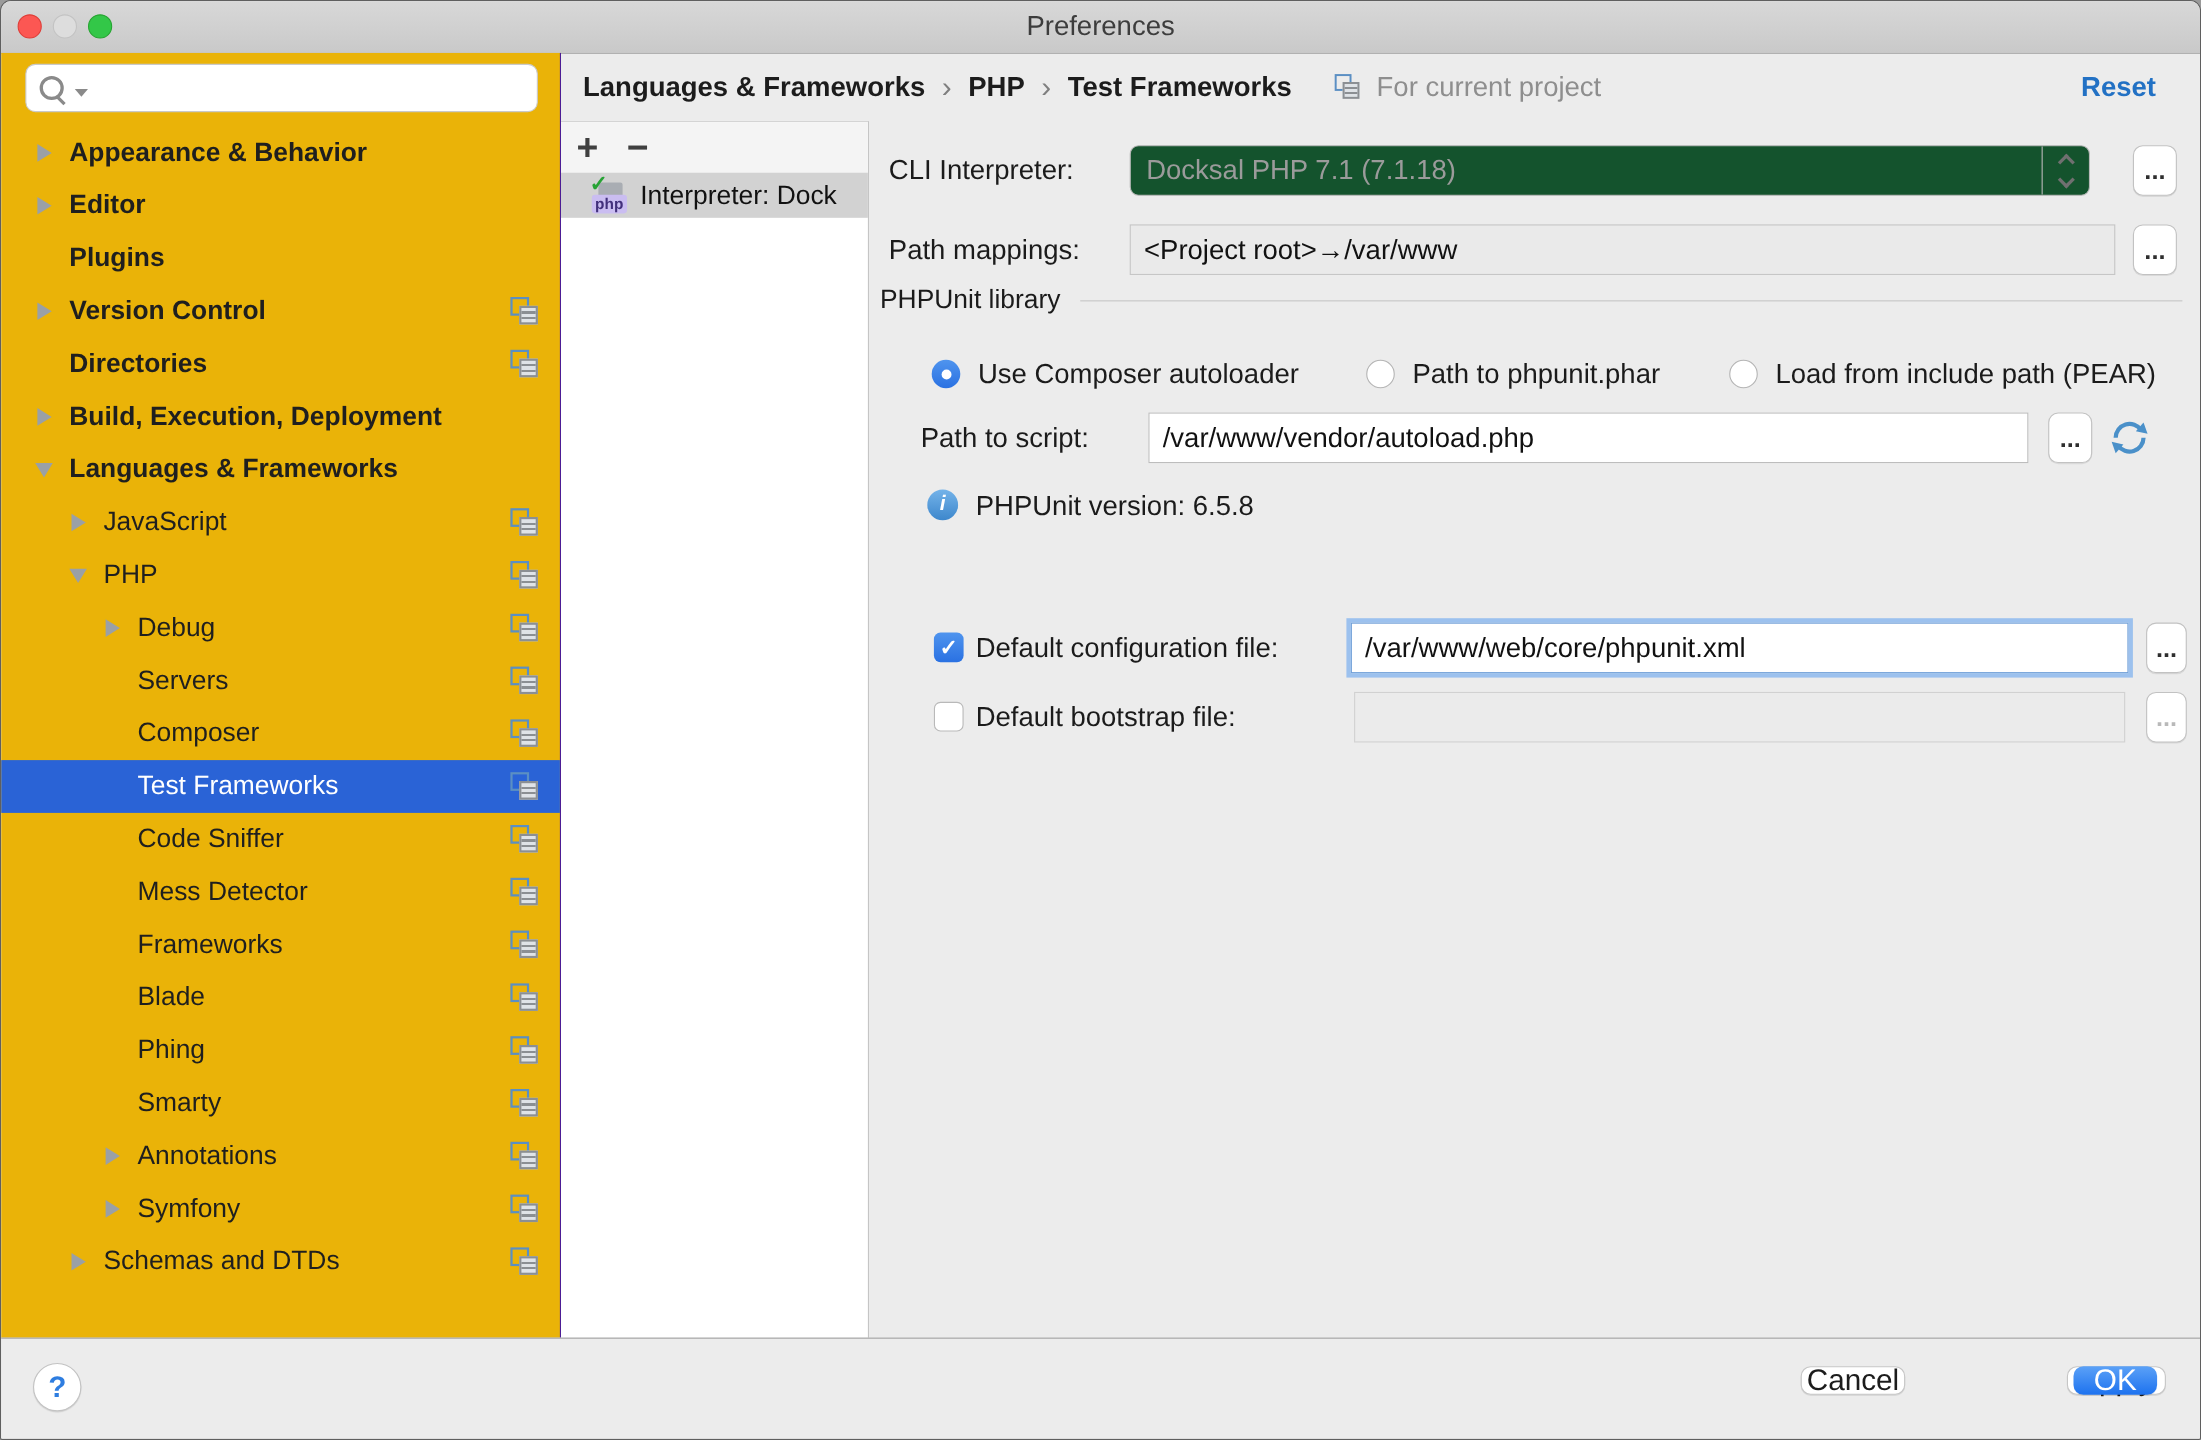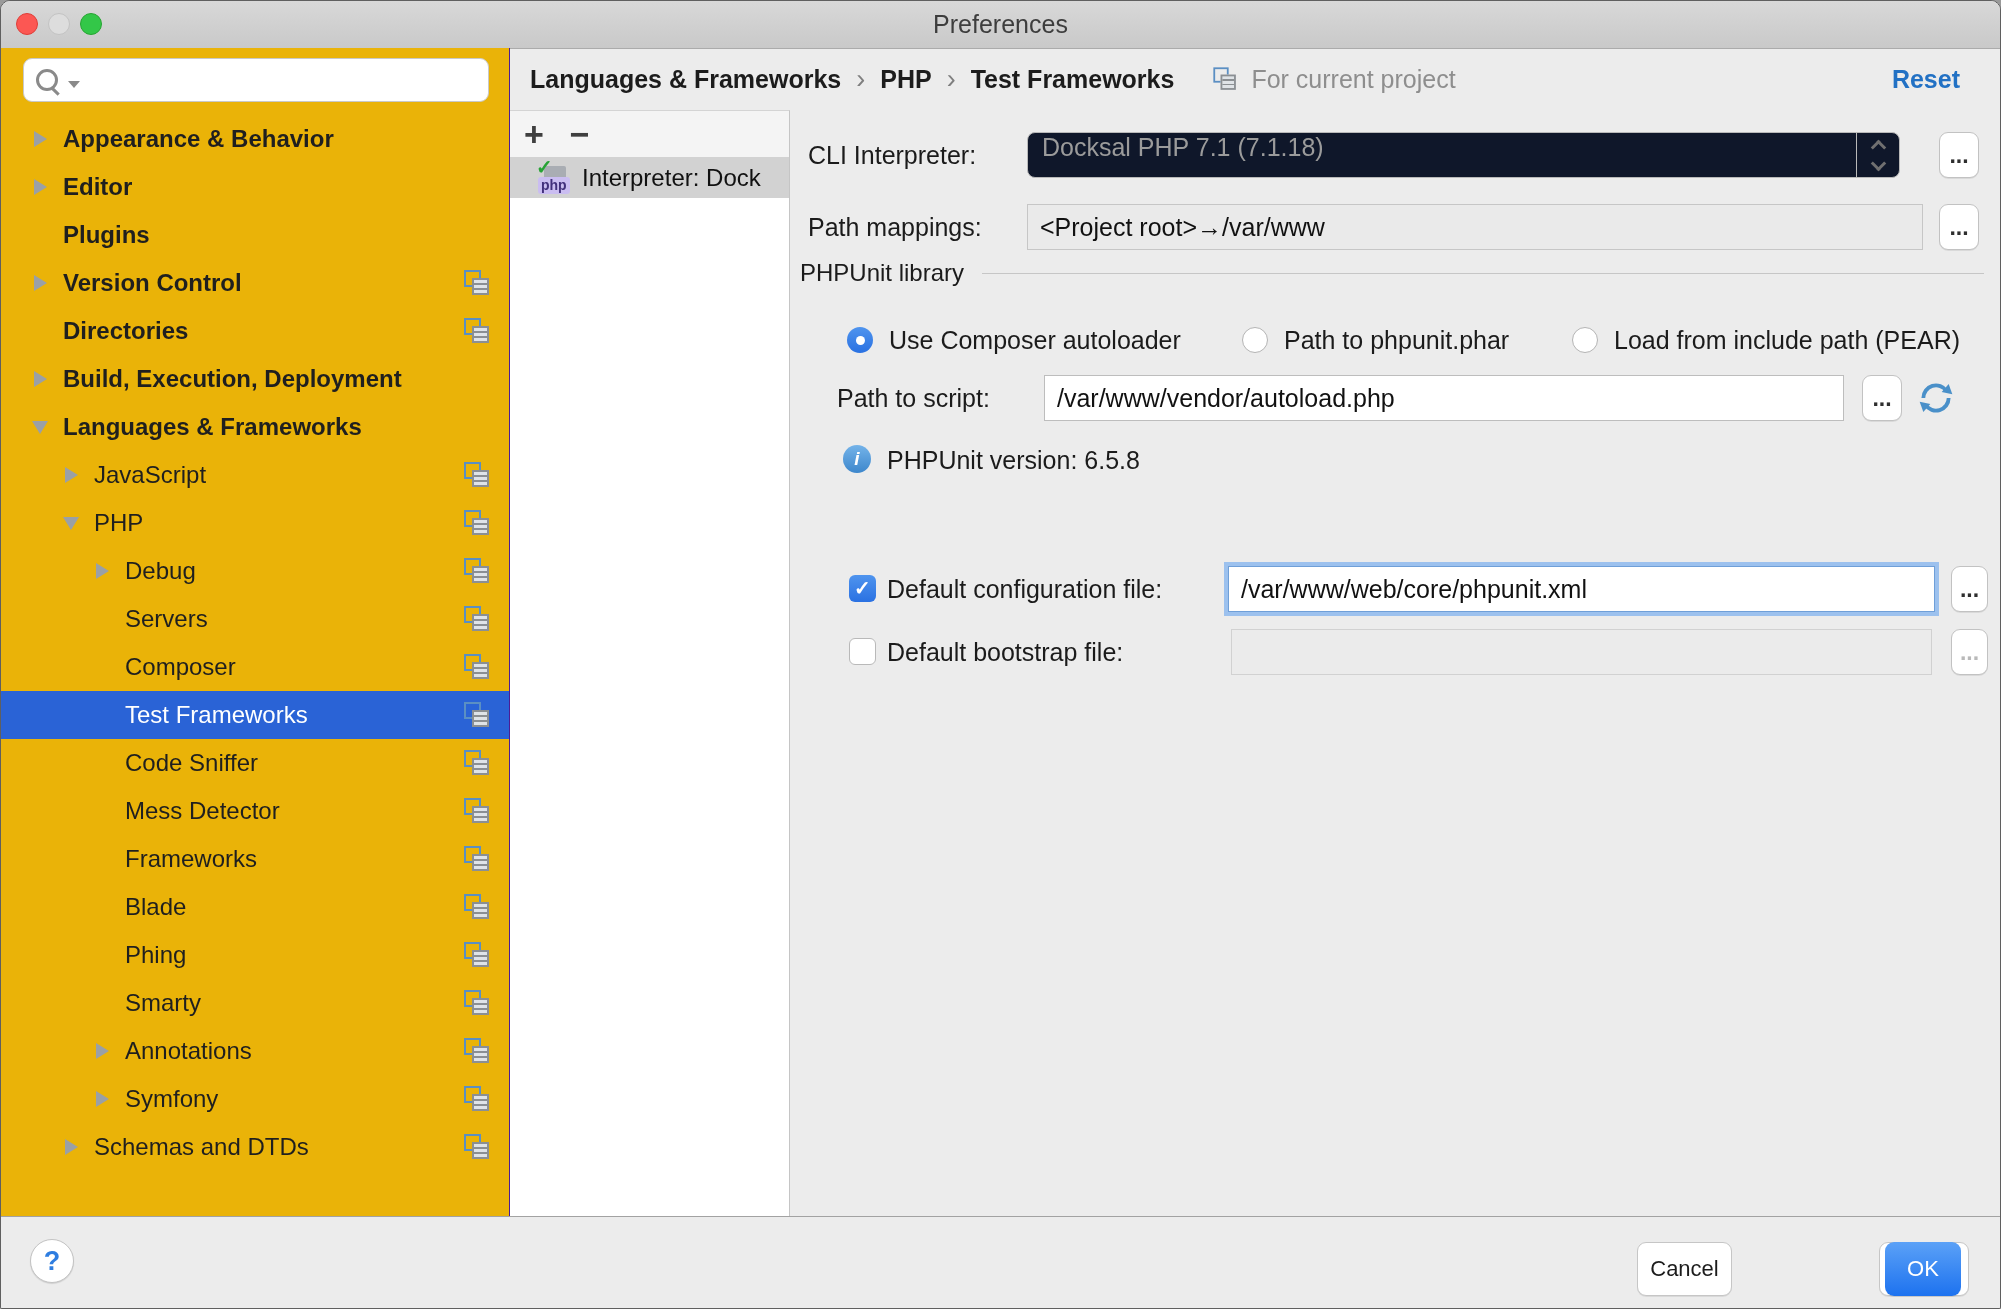--- a/index.html
+++ b/index.html
@@ -54,21 +54,21 @@
   .tool-btn{font-size:34px;font-weight:bold;color:#3f3f3f;line-height:40px;cursor:pointer;}
   .list-row{height:41px;background:#d2d2d2;display:flex;align-items:center;padding-left:26px;white-space:nowrap;overflow:hidden;font-size:24px;color:#111;}
   .php-icon{width:34px;height:34px;position:relative;margin-right:12px;flex:0 0 34px;}
   .php-file{position:absolute;left:8px;top:5px;width:22px;height:18px;background:#a9adb3;border-radius:2px;}
   .php-check{position:absolute;left:0px;top:-6px;color:#27a335;font-size:20px;font-weight:bold;}
   .php-badge{position:absolute;left:2px;top:16px;background:#cabdf1;color:#42307c;font-size:14px;font-weight:bold;padding:1px 3px;border-radius:3px;line-height:15px;}
   
   .form{flex:1;position:relative;background:#ececec;font-size:25px;color:#1b1b1b;min-width:0;}
   .frow{position:absolute;left:0;right:0;}
   .flabel{position:absolute;line-height:46px;white-space:nowrap;}
-  .combo{position:absolute;height:46px;box-sizing:border-box;background:#0f172a;border:1px solid #b9b9b9;border-radius:8px;display:flex;overflow:hidden;}
+  .combo{position:absolute;height:46px;box-sizing:border-box;background:#14532d;border:1px solid #b9b9b9;border-radius:8px;display:flex;align-items:center;overflow:hidden;}
   .combo-value{color:#9b9b9b;padding-left:14px;flex:1;white-space:nowrap;}
   .stepper{width:42px;align-self:stretch;border-left:1px solid #b9b9b9;display:flex;flex-direction:column;align-items:center;justify-content:center;gap:5px;cursor:pointer;}
   .chev{width:11px;height:11px;box-sizing:border-box;}
   .chev.up{border-left:3px solid #707070;border-top:3px solid #707070;transform:rotate(45deg);margin-top:4px;}
   .chev.dn{border-right:3px solid #707070;border-bottom:3px solid #707070;transform:rotate(45deg);margin-bottom:4px;}
   .browse{position:absolute;height:46px;width:40px;box-sizing:border-box;background:#fff;border:1px solid #c2c2c2;border-radius:9px;color:#2e2e2e;font-weight:bold;display:flex;align-items:center;justify-content:center;font-size:23px;cursor:pointer;box-shadow:0 1px 0 rgba(0,0,0,.08);}
   .browse.disabled{color:#b9b9b9;}
   .field{position:absolute;height:46px;box-sizing:border-box;background:#fff;border:1px solid #bdbdbd;}
   .field input{width:100%;height:100%;border:none;background:transparent;outline:none;font:25px "Liberation Sans",sans-serif;color:#111;padding:0 12px;box-sizing:border-box;}
   .field.flat{background:#eaeaea;border-color:#c6c6c6;}
@@ -83,21 +83,21 @@
   .radio.on::after{content:"";position:absolute;left:8.5px;top:8.5px;width:9px;height:9px;border-radius:50%;background:#fff;}
   .radio-label{white-space:nowrap;}
   .checkbox{width:27px;height:27px;border-radius:6px;box-sizing:border-box;background:#fff;border:1px solid #b9b9b9;position:absolute;cursor:pointer;}
   .checkbox.on{background:linear-gradient(#4f94ee,#2a71e2);border:none;color:#fff;}
   .checkbox.on::after{content:"✓";position:absolute;left:5px;top:1px;font-size:20px;font-weight:bold;color:#fff;}
   .info-icon{position:absolute;width:28px;height:28px;border-radius:50%;background:linear-gradient(#74b3e9,#3d87cc);color:#fff;text-align:center;line-height:28px;font-size:19px;font-weight:bold;font-style:italic;}
   .refresh{position:absolute;width:40px;height:40px;cursor:pointer;}
   
   .bottombar{position:absolute;left:0;right:0;bottom:0;height:91px;background:#ececec;border-top:1px solid #a2a2a2;}
   .help-btn{position:absolute;left:29px;top:22px;width:44px;height:44px;border-radius:50%;background:#fff;border:1px solid #c3c3c3;box-sizing:border-box;color:#2e7de0;font-size:27px;font-weight:bold;text-align:center;line-height:42px;cursor:pointer;box-shadow:0 1px 1px rgba(0,0,0,.12);}
-  .btn{position:absolute;top:25px;height:54px;box-sizing:border-box;background:#fff;border:1px solid #c6c6c6;border-radius:9px;font-size:22px;color:#1c1c1c;display:flex;align-items:center;justify-content:center;cursor:pointer;box-shadow:0 1px 0 rgba(0,0,0,.08);}
+  .btn{position:absolute;top:25px;height:26px;box-sizing:border-box;background:#fff;border:1px solid #c6c6c6;border-radius:9px;font-size:27px;color:#1c1c1c;display:flex;align-items:center;justify-content:center;cursor:pointer;box-shadow:0 1px 0 rgba(0,0,0,.08);}
   .btn.ok{background:linear-gradient(#5ba1f7,#1d72ef);border:none;color:#fff;}
 </style>
 </head>
 <body>
 
 <div class="window">
 
   <div class="titlebar">
     <div class="traffic">
       <span class="light close"></span>

